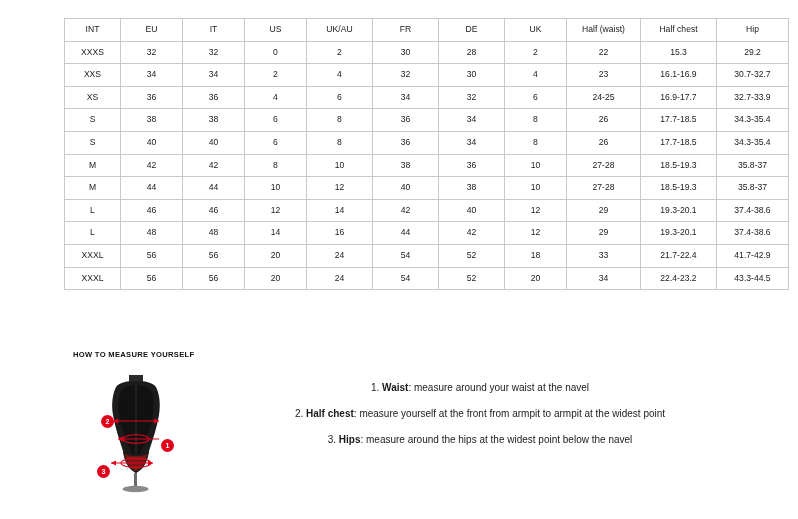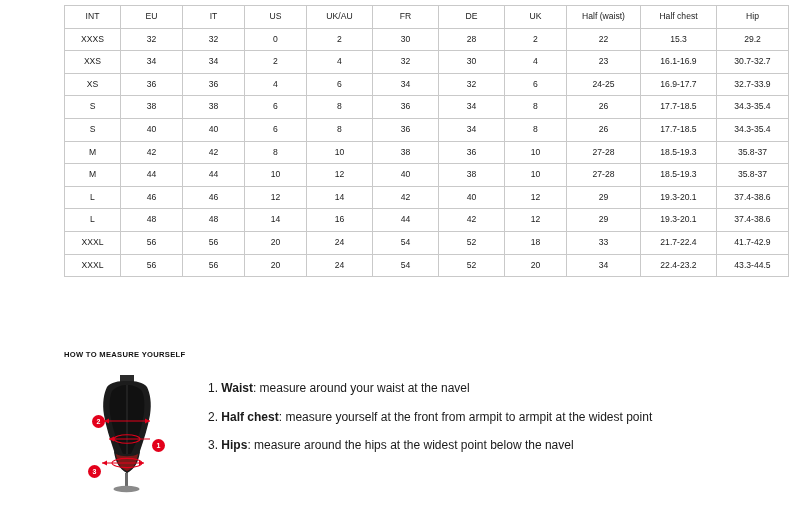--- a/index.html
+++ b/index.html
@@ -19,21 +19,21 @@
   .page {
     position: relative;
     width: 798px;
     height: 519px;
   }
 
   
   .size-table-wrap {
     position: absolute;
     left: 64px;
-    top: 5px;
+    top: 18px;
     width: 670px;
   }
   table.size-table {
     border-collapse: collapse;
     width: 670px;
     table-layout: fixed;
   }
   table.size-table th,
   table.size-table td {
     border: 1px solid #c9c9c9;
@@ -58,21 +58,21 @@
   table.size-table col.c5 { width: 66px; }
   table.size-table col.c6 { width: 66px; }
   table.size-table col.c7 { width: 62px; }
   table.size-table col.c8 { width: 74px; }
   table.size-table col.c9 { width: 76px; }
   table.size-table col.c10 { width: 72px; }
 
   
   .measure-section {
     position: absolute;
-    left: 64px;
+    left: 73px;
     top: 350px;
     width: 670px;
   }
   .measure-title {
     font-size: 7.6px;
     font-weight: bold;
     letter-spacing: 0.3px;
     color: #111;
     margin-bottom: 10px;
   }
@@ -86,24 +86,25 @@
     width: 130px;
     height: 125px;
     flex: 0 0 130px;
   }
   .instructions {
     flex: 1 1 auto;
     padding-top: 12px;
     padding-left: 14px;
   }
   .instruction {
-    font-size: 12px;
+    font-size: 10px;
     line-height: 1.3;
     color: #1a1a1a;
     margin-bottom: 13px;
+    text-align: center;
   }
   .instruction b { font-weight: bold; }
 
   
   .bullet {
     position: absolute;
     width: 13px;
     height: 13px;
     border-radius: 50%;
     background: #e3001b;

